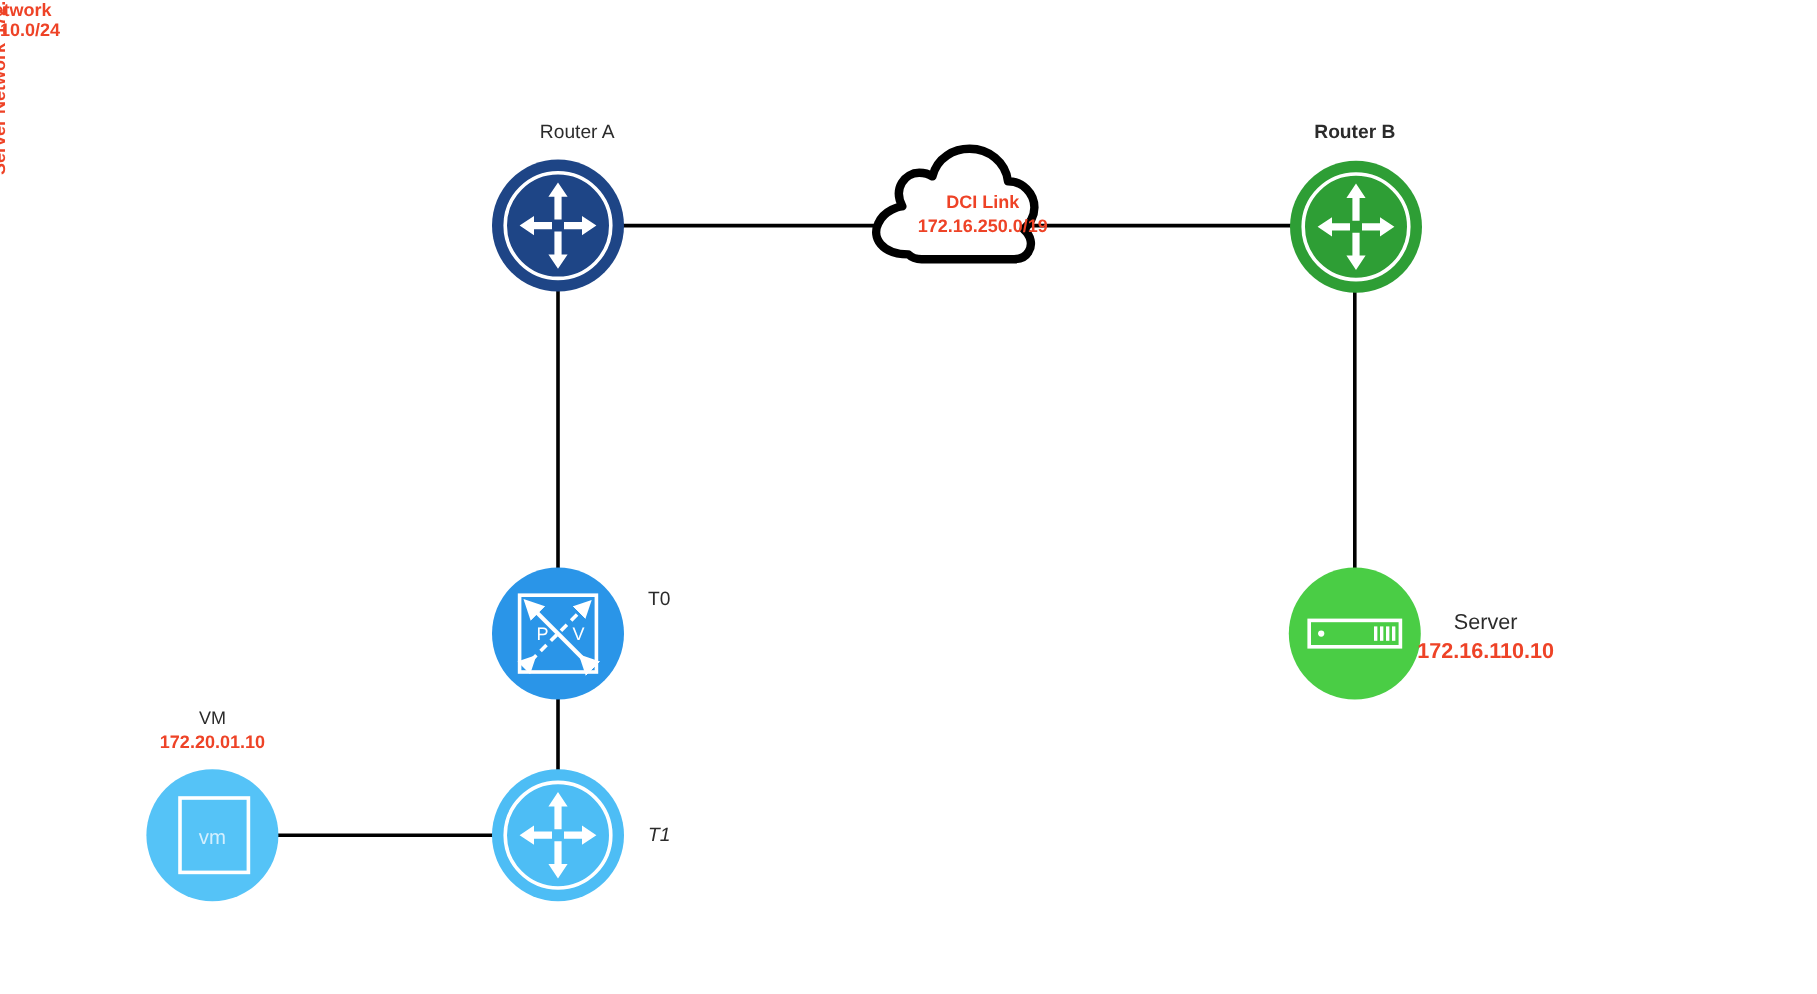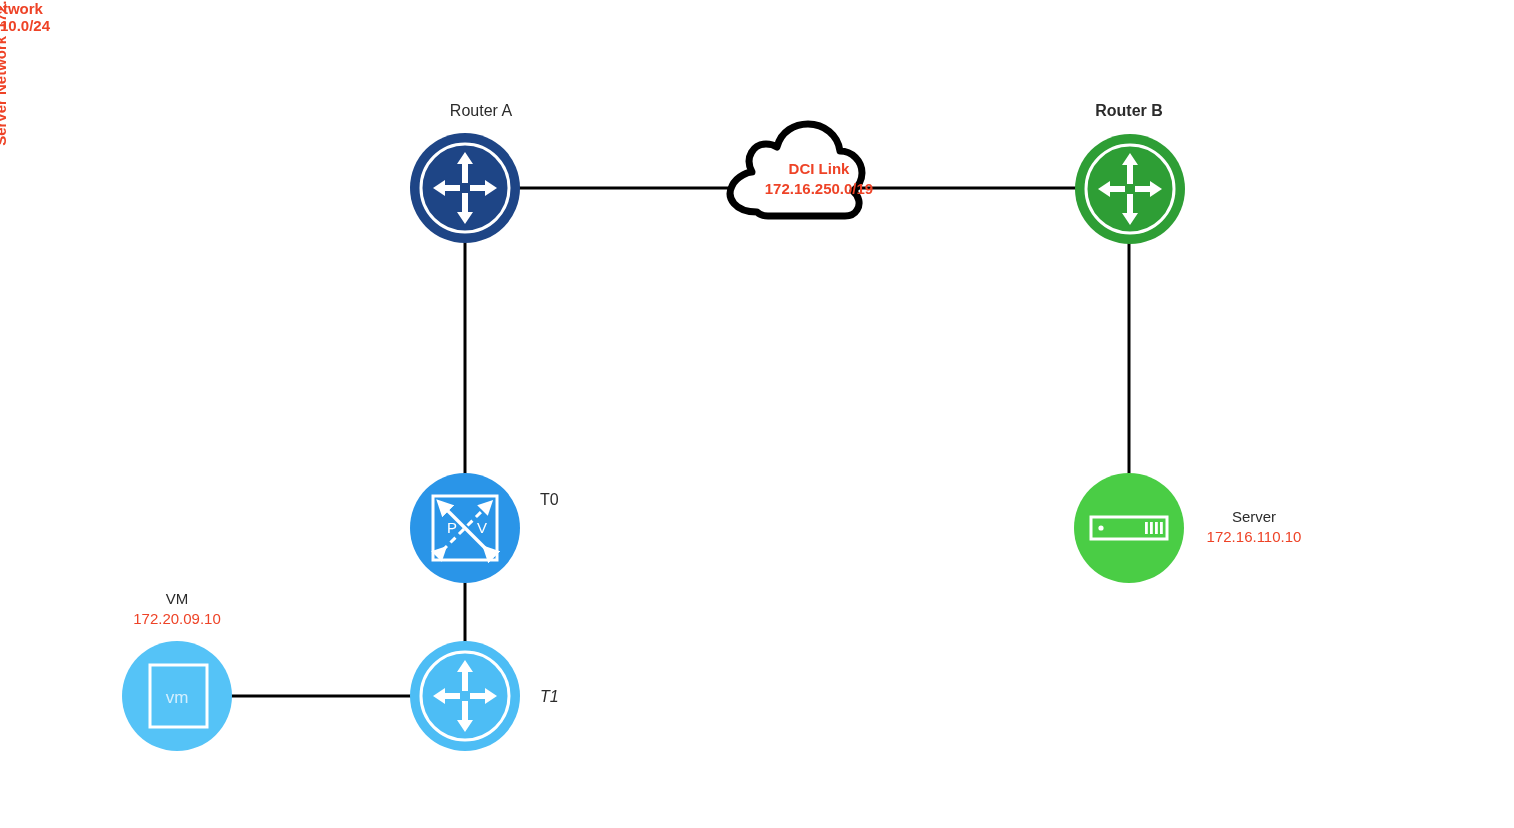--- a/index.html
+++ b/index.html
@@ -42,30 +42,30 @@
     position: absolute;
     white-space: nowrap;
     color: #2b2b2b;
     font-size: 16px;
     line-height: 1.32;
   }
   .label.center { transform: translateX(-50%); text-align: center; }
   .label .ip {
     display: block;
     color: #EE4327;
-    font-weight: normal;
+    font-weight: bold;
   }
 
   #router-a-label { left: 481px; top: 100px; }
   #router-b-label { left: 1129px; top: 100px; font-weight: bold; }
   #t0-label       { left: 540px; top: 489px; }
   #t1-label       { left: 540px; top: 686px; font-style: italic; }
 
   #vm-label       { left: 177px; top: 589px; font-size: 15px; }
-  #server-label   { left: 1238px; top: 507px; font-size: 15px; margin-left: 16px; }
+  #server-label   { left: 1238px; top: 507px; font-size: 18px; }
 
   #vm-network-label {
     left: 321px; top: 648px;
     font-size: 15px;
     text-align: center;
     transform: translateX(-50%);
     color: #EE4327;
     font-weight: bold;
   }
 
@@ -198,21 +198,21 @@
   <div class="label" id="t1-label">T1</div>
 
   <div class="node" id="vm-node">
     <svg width="110" height="110" viewBox="0 0 110 110">
       <rect x="28" y="24" width="57" height="62" fill="none" stroke="#ffffff" stroke-width="3"></rect>
       <text x="55" y="62" fill="#eaf7ff" fill-opacity="0.85" font-size="17" text-anchor="middle" font-family="Liberation Sans, sans-serif">vm</text>
     </svg>
   </div>
   <div class="label center" id="vm-label">
     <span>VM</span>
-    <span class="ip">172.20.09.10</span>
+    <span class="ip">172.20.01.10</span>
   </div>
 
   <div class="node" id="server-node">
     <svg width="110" height="110" viewBox="0 0 110 110">
       <rect x="17" y="44" width="76" height="22" fill="none" stroke="#ffffff" stroke-width="3"></rect>
       <circle cx="27" cy="55" r="2.6" fill="#ffffff"></circle>
       <rect x="71" y="49" width="2.8" height="12" fill="#ffffff"></rect>
       <rect x="76" y="49" width="2.8" height="12" fill="#ffffff"></rect>
       <rect x="81" y="49" width="2.8" height="12" fill="#ffffff"></rect>
       <rect x="86" y="49" width="2.8" height="12" fill="#ffffff"></rect>

